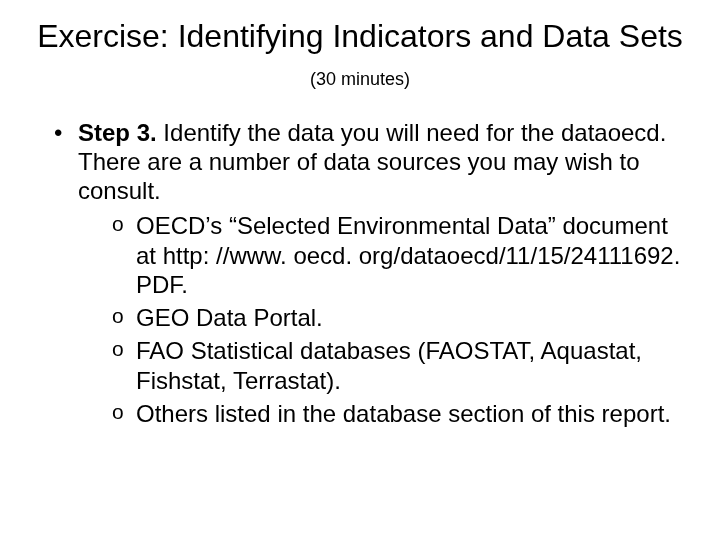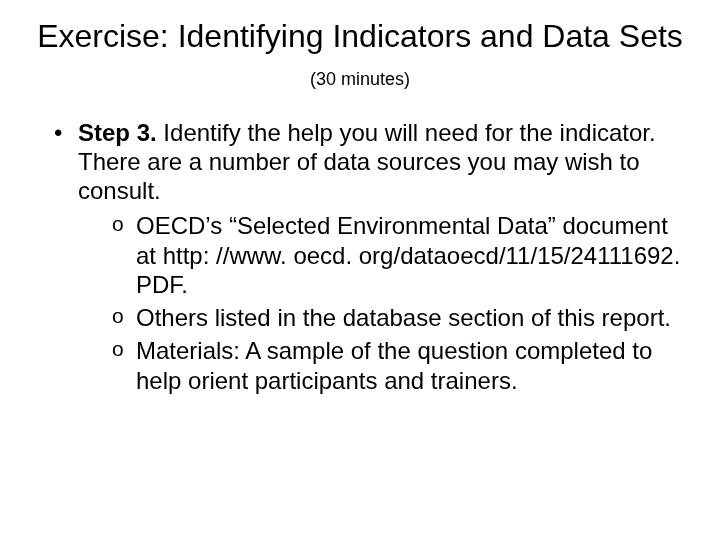--- a/index.html
+++ b/index.html
@@ -74,22 +74,23 @@
 <body>
 
 <div class="slide">
   <h1 class="title">
     <span>Exercise: Identifying Indicators and Data Sets </span><span class="dur">(30 minutes)</span>
   </h1>
 
   <div class="body">
     <ul class="level1">
       <li>
-        <span class="bold">Step 3.</span><span> Identify the help you will need for the indicator. There are a number of data sources you may wish to consult.</span>
+        <span class="bold">Step 3.</span><span> Identify the data you will need for the dataoecd. There are a number of data sources you may wish to consult.</span>
         <ul class="level2">
           <li>OECD’s “Selected Environmental Data” document at http: //www. oecd. org/dataoecd/11/15/24111692. PDF.</li>
+          <li>GEO Data Portal.</li>
+          <li>FAO Statistical databases (FAOSTAT, Aquastat, Fishstat, Terrastat).</li>
           <li>Others listed in the database section of this report.</li>
-          <li>Materials: A sample of the question completed to help orient participants and trainers.</li>
         </ul>
       </li>
     </ul>
   </div>
 </div>
 
 </body></html>

